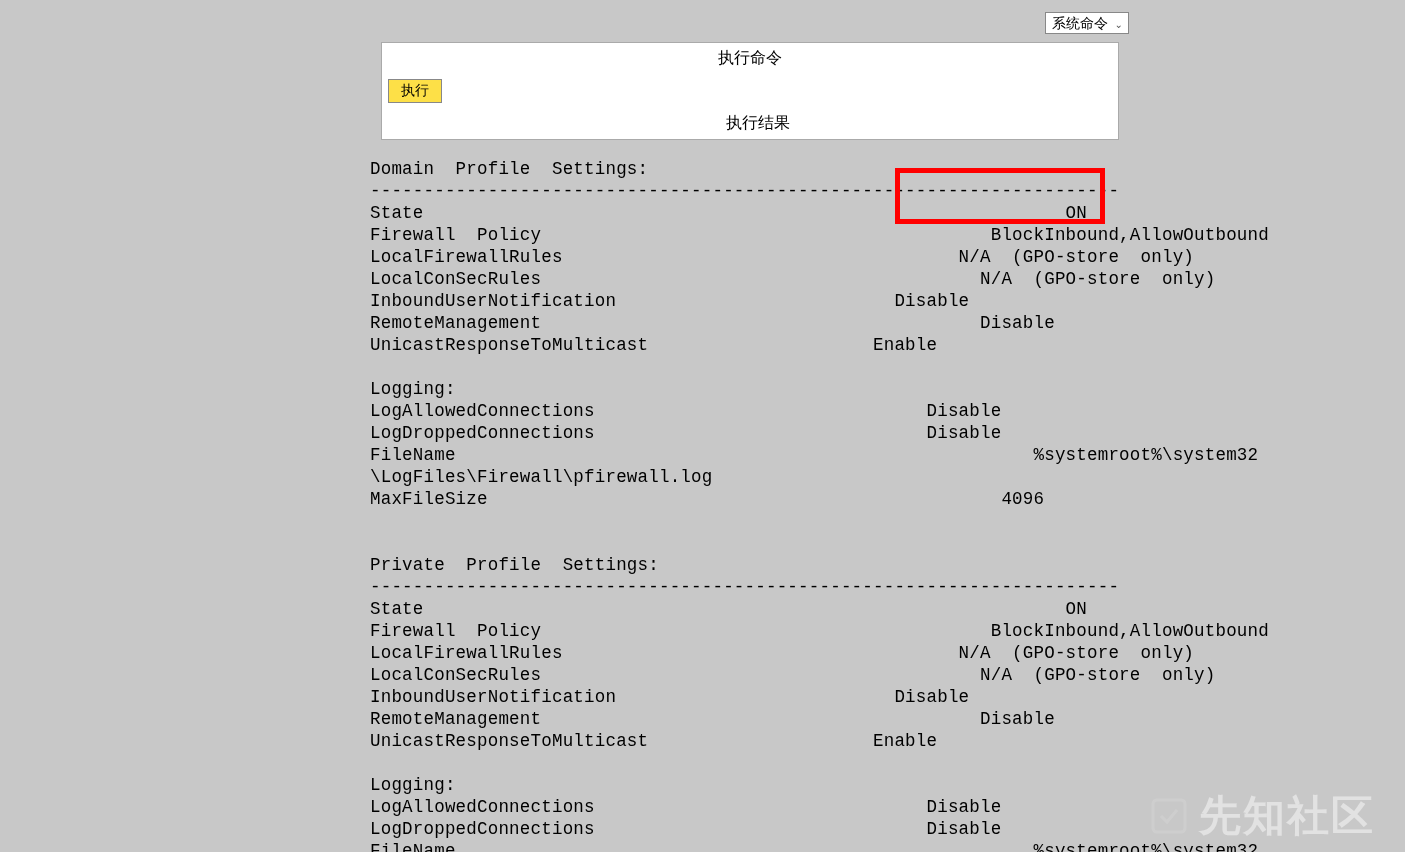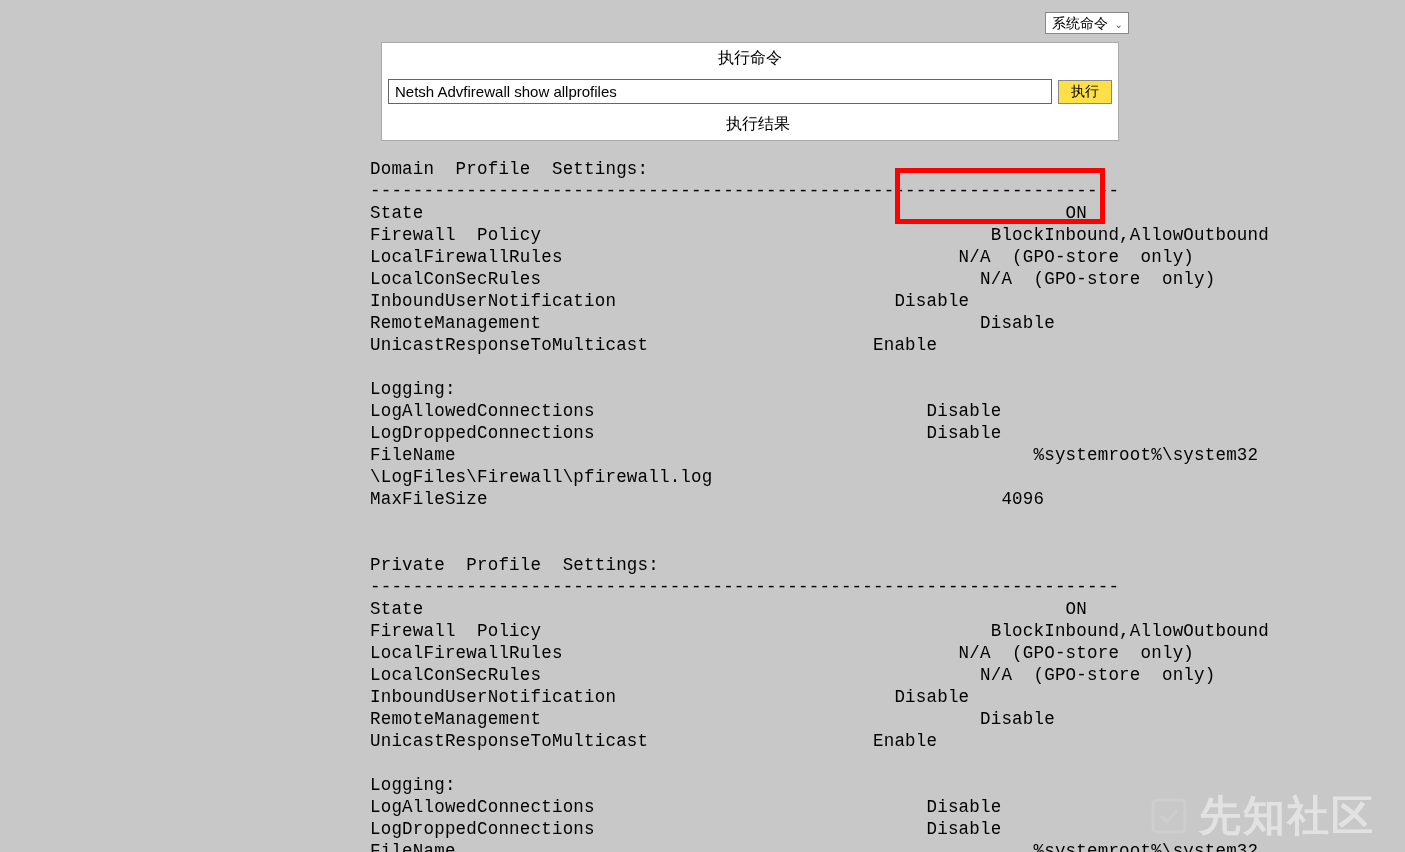--- a/index.html
+++ b/index.html
@@ -114,21 +114,20 @@
 <div class="dropdown-wrap">
   <select class="dropdown">
     <option>系统命令</option>
   </select>
   <span class="chev">⌄</span>
 </div>
 
 <div class="panel">
   <div class="panel-header">执行命令</div>
   <div class="panel-row">
-    <input class="cmd-input" type="text" value="Netsh Advfirewall show allprofiles" style="">
     <button class="run-btn">执行</button>
   </div>
   <div class="panel-result-hdr">执行结果</div>
 </div>
 
 <pre class="output">Domain  Profile  Settings: 
 ----------------------------------------------------------------------
 State                                                            ON
 Firewall  Policy                                          BlockInbound,AllowOutbound
 LocalFirewallRules                                     N/A  (GPO-store  only)

